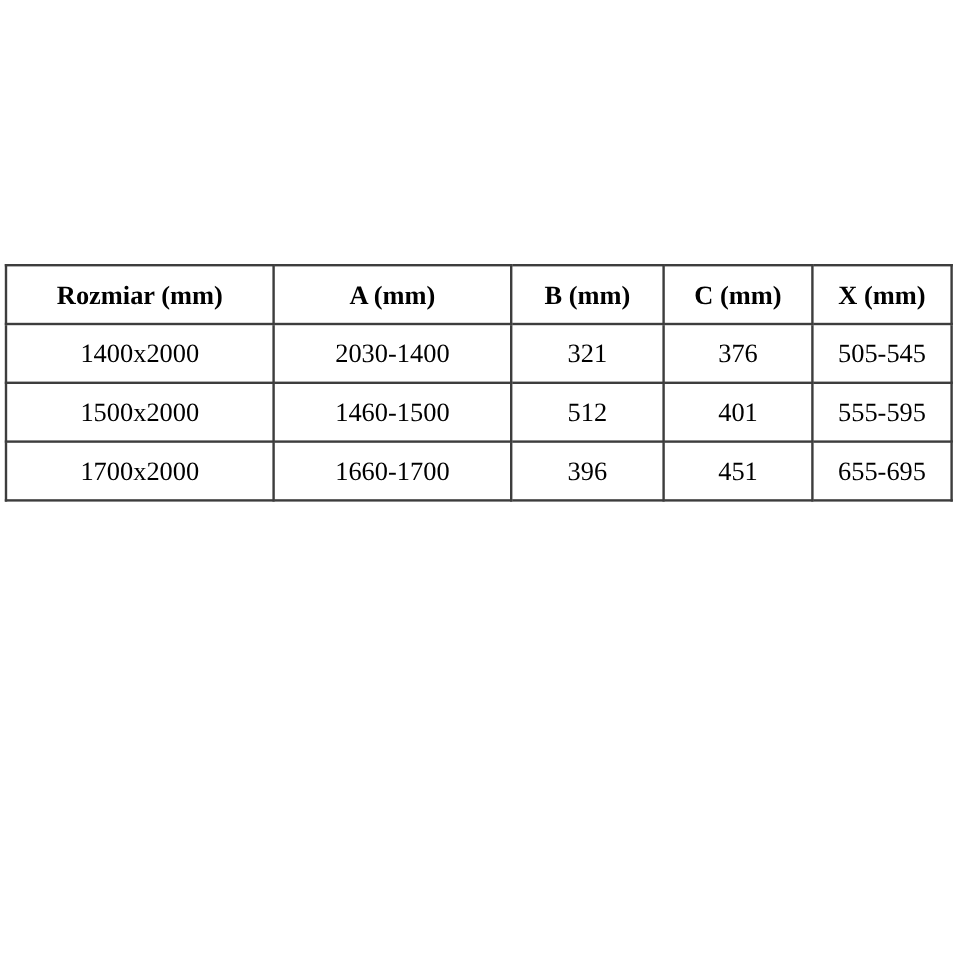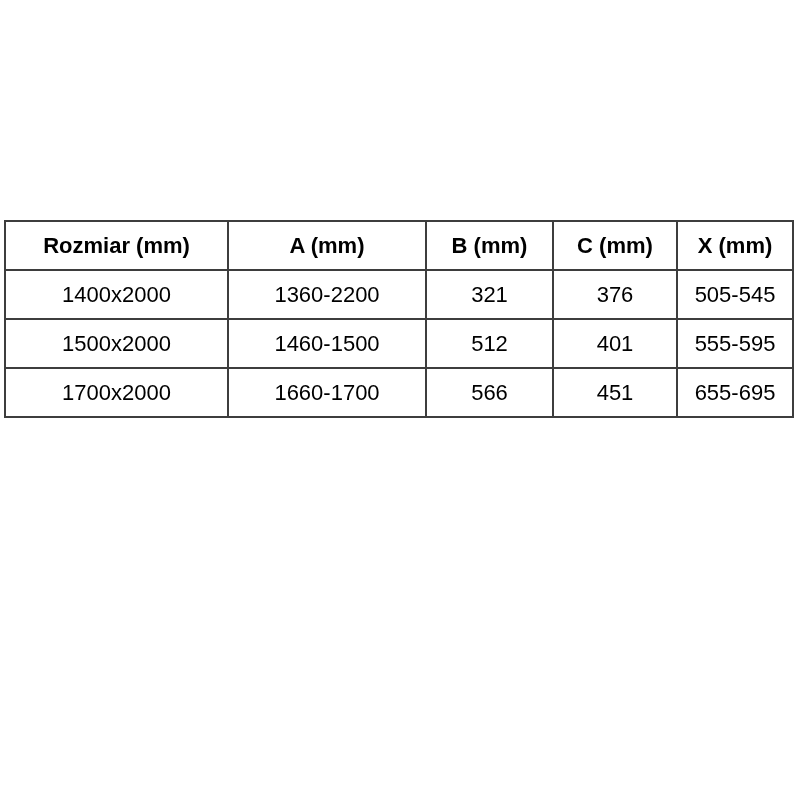--- a/index.html
+++ b/index.html
@@ -12,20 +12,21 @@
     height: 800px;
     position: relative;
     font-family: "Liberation Sans", sans-serif;
     color: #000000;
   }
   .table-wrap {
     position: absolute;
     left: 4px;
     top: 220px;
     width: 788px;
+    font-family: Liberation Serif, serif;
   }
   table.spec-table {
     border-collapse: collapse;
     table-layout: fixed;
     width: 788px;
   }
   table.spec-table th,
   table.spec-table td {
     border: 2px solid #3d3d3d;
     text-align: center;
@@ -61,34 +62,34 @@
         <th>Rozmiar (mm)</th>
         <th>A (mm)</th>
         <th>B (mm)</th>
         <th>C (mm)</th>
         <th>X (mm)</th>
       </tr>
     </thead>
     <tbody>
       <tr>
         <td>1400x2000</td>
-        <td>1360-2200</td>
+        <td>2030-1400</td>
         <td>321</td>
         <td>376</td>
         <td>505-545</td>
       </tr>
       <tr>
         <td>1500x2000</td>
         <td>1460-1500</td>
         <td>512</td>
         <td>401</td>
         <td>555-595</td>
       </tr>
       <tr>
         <td>1700x2000</td>
         <td>1660-1700</td>
-        <td>566</td>
+        <td>396</td>
         <td>451</td>
         <td>655-695</td>
       </tr>
     </tbody>
   </table>
 </div>
 
 </body></html>

